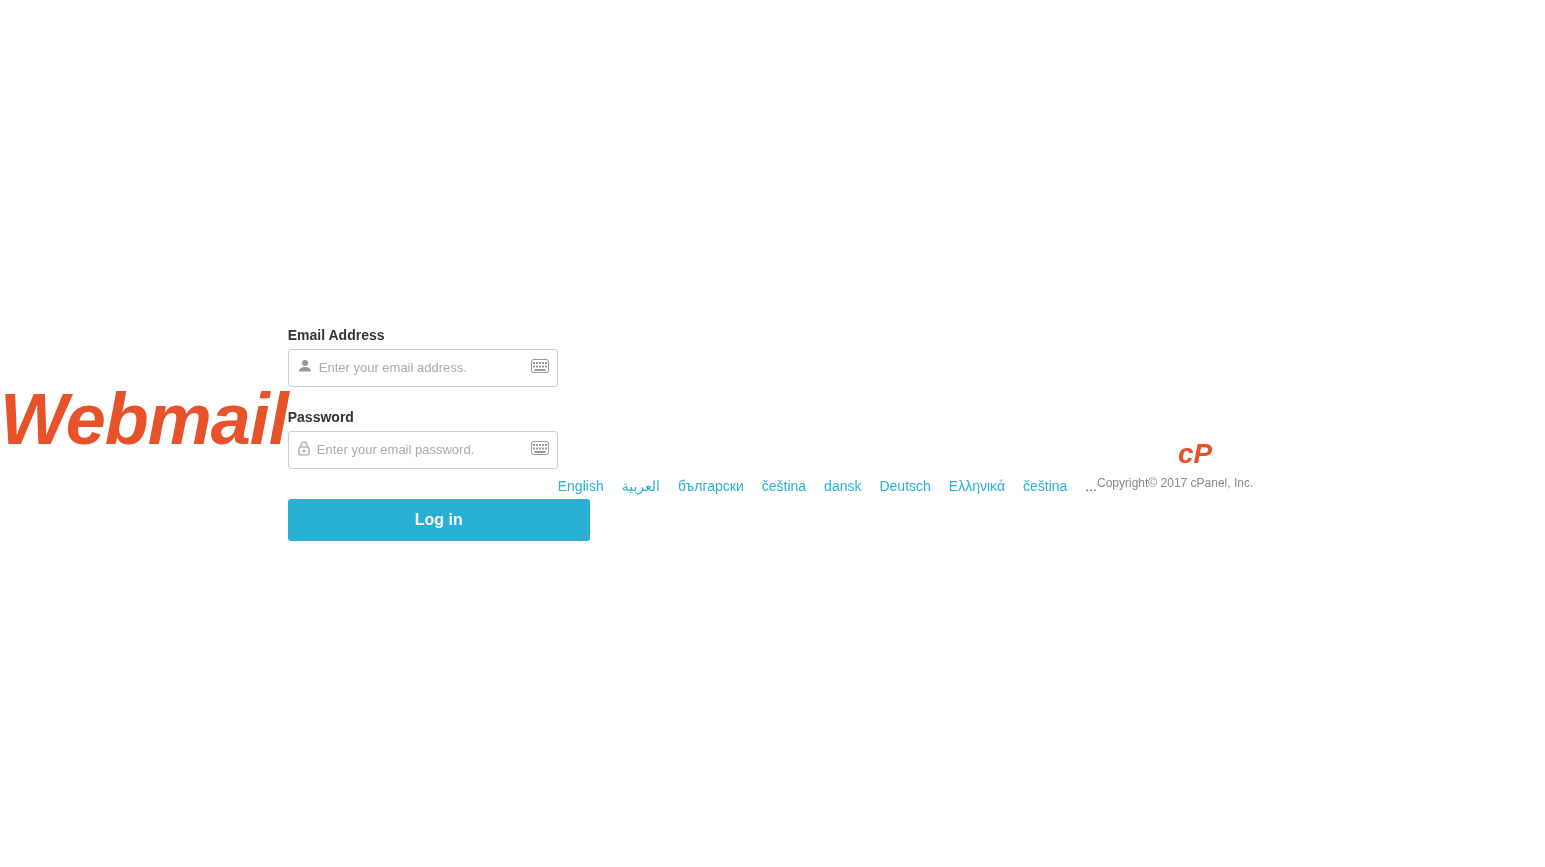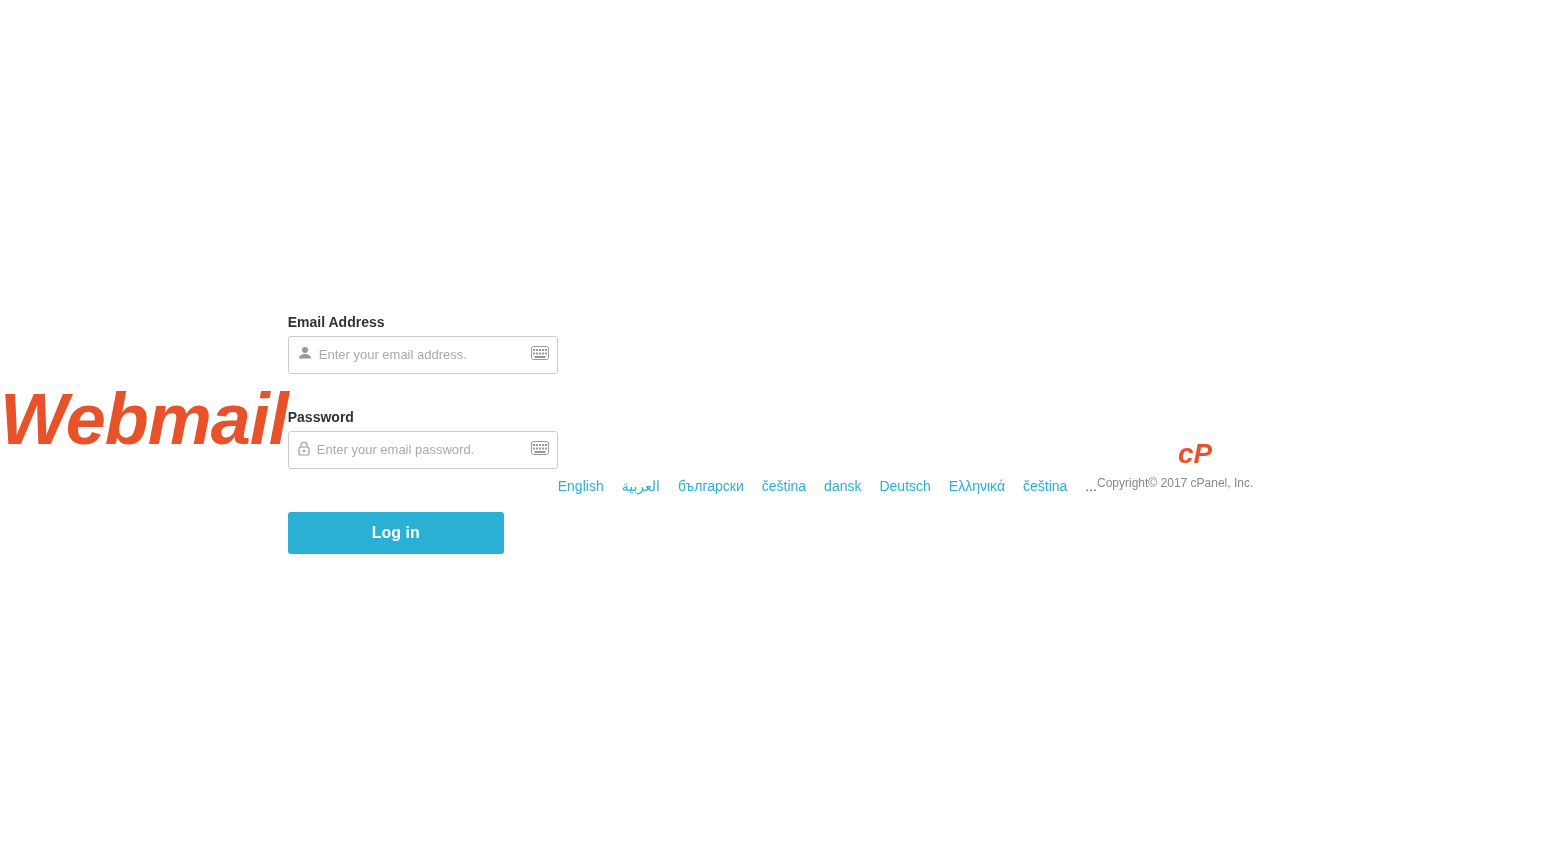--- a/index.html
+++ b/index.html
@@ -36,21 +36,21 @@
       font-weight: bold;
       font-size: 72px;
       color: #e8522a;
       letter-spacing: -1px;
     }
 
     .login-form {
       width: 270px;
       display: flex;
       flex-direction: column;
-      gap: 17px;
+      gap: 4px;
     }
 
     .field-group {
       margin-bottom: 18px;
     }
 
     .field-label {
       font-size: 14px;
       font-weight: bold;
       color: #333333;
@@ -89,21 +89,21 @@
     }
 
     .keyboard-icon {
       color: #999999;
       font-size: 14px;
       cursor: pointer;
       flex-shrink: 0;
     }
 
     .login-button {
-      width: 216px;
+      width: 302px;
       height: 42px;
       background: #2ab0d5;
       color: #ffffff;
       font-size: 16px;
       font-weight: bold;
       border: none;
       border-radius: 3px;
       cursor: pointer;
       margin-top: 8px;
     }

